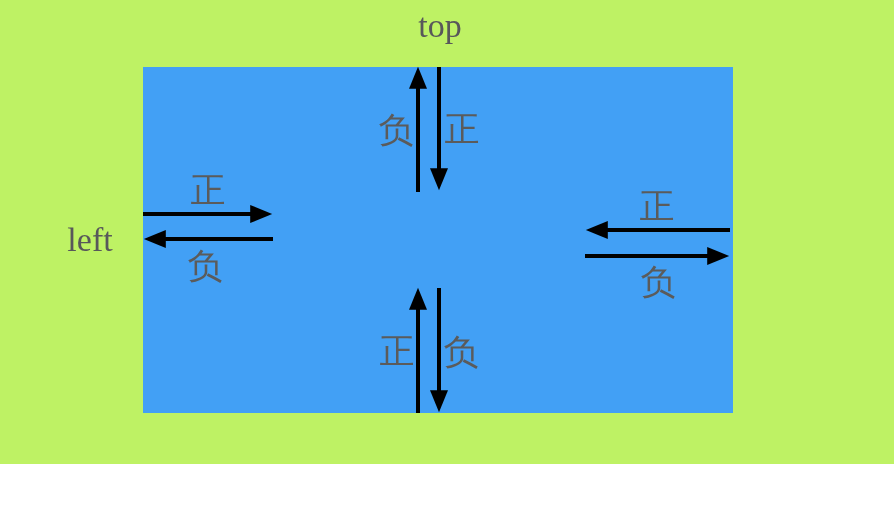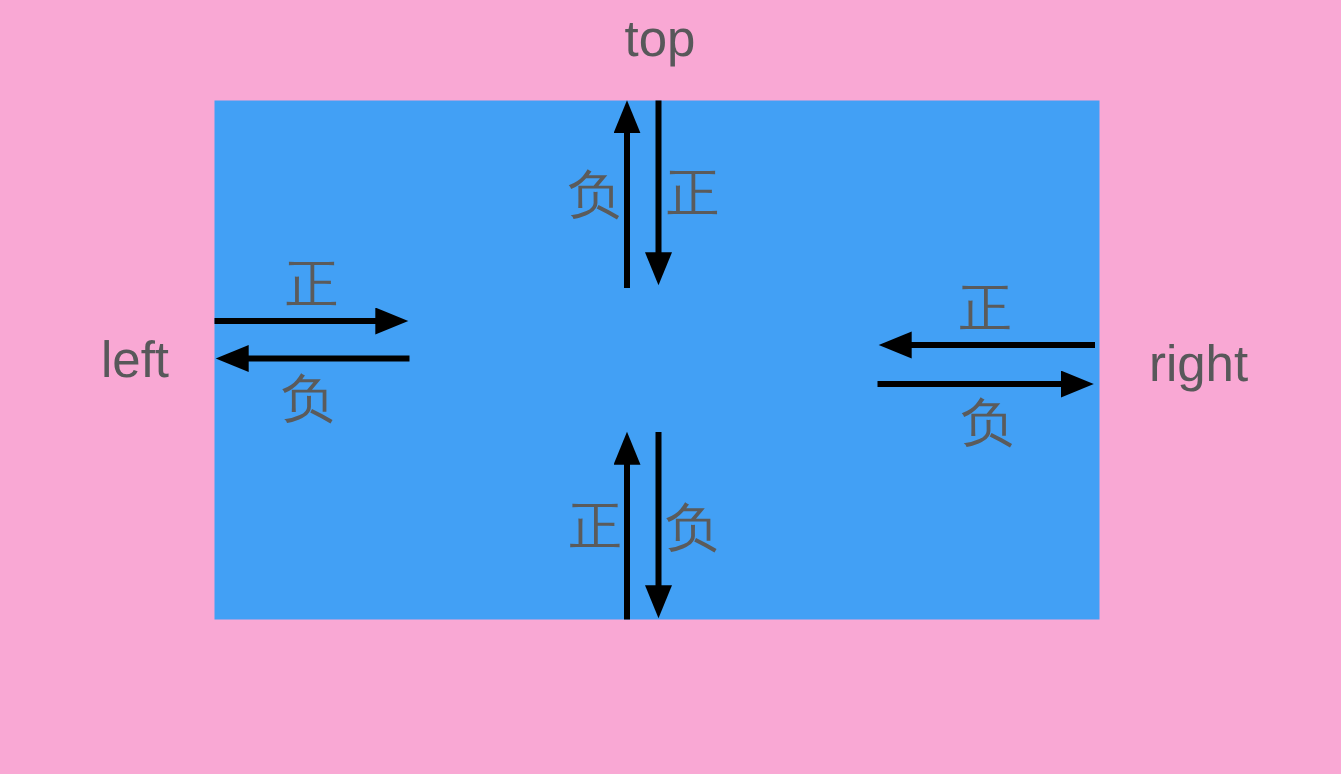--- a/index.html
+++ b/index.html
@@ -3,24 +3,24 @@
 <meta charset="utf-8">
 <style>
   html, body {
     margin: 0;
     padding: 0;
     background: #ffffff;
   }
   .canvas {
     position: relative;
     width: 894px;
-    height: 516px;
-    background: #f9a8d4;
+    height: 464px;
+    background: #bef264;
     overflow: hidden;
-    font-family: Liberation Sans, sans-serif;
+    font-family: Liberation Serif, serif;
   }
   .content-box {
     position: absolute;
     left: 143px;
     top: 67px;
     width: 590px;
     height: 346px;
     background: #42a0f5;
   }
   .arrows-layer {
@@ -83,21 +83,20 @@
 
     <line x1="143" y1="214" x2="251" y2="214" stroke="#000000" stroke-width="4" marker-end="url(#ah)"></line>
     <line x1="273" y1="239" x2="165" y2="239" stroke="#000000" stroke-width="4" marker-end="url(#ah)"></line>
 
     <line x1="730" y1="230" x2="607" y2="230" stroke="#000000" stroke-width="4" marker-end="url(#ah)"></line>
     <line x1="585" y1="256" x2="708" y2="256" stroke="#000000" stroke-width="4" marker-end="url(#ah)"></line>
   </svg>
 
   <span id="lbl-top" class="edge-label">top</span>
   <span id="lbl-left" class="edge-label">left</span>
-  <span id="lbl-right" class="edge-label">right</span>
 
   <span id="dir-top-up" class="dir-label">负</span>
   <span id="dir-top-down" class="dir-label">正</span>
 
   <span id="dir-bottom-up" class="dir-label">正</span>
   <span id="dir-bottom-down" class="dir-label">负</span>
 
   <span id="dir-left-right" class="dir-label">正</span>
   <span id="dir-left-left" class="dir-label">负</span>
 

